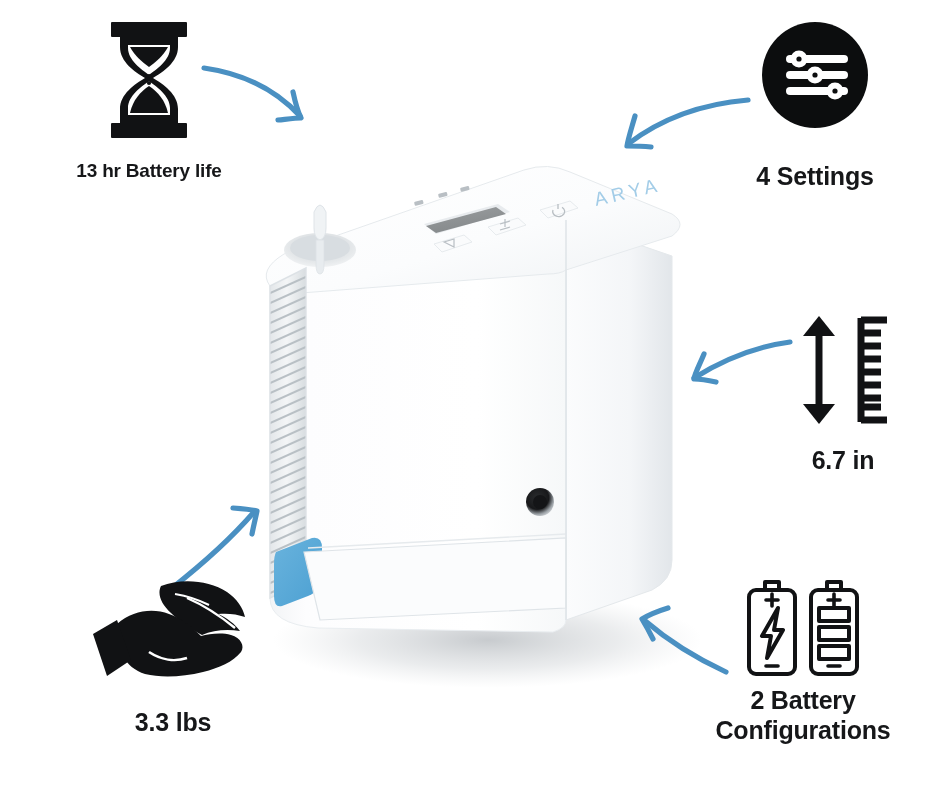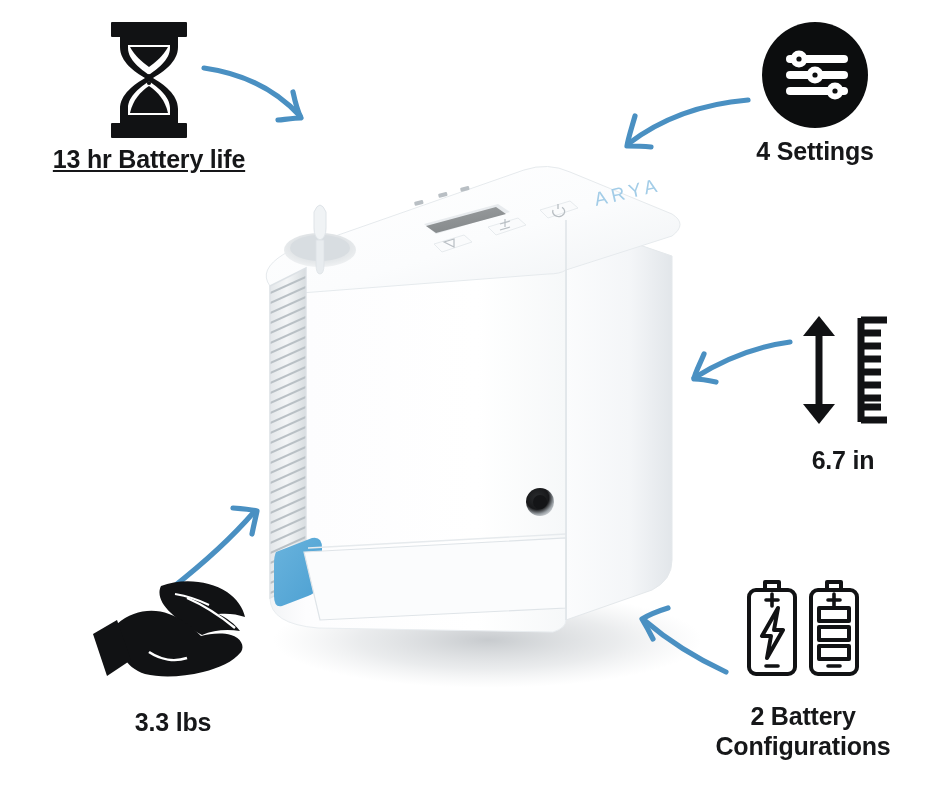--- a/index.html
+++ b/index.html
@@ -36,30 +36,30 @@
     font-weight: bold;
     color: #161719;
     text-align: center;
     letter-spacing: -0.2px;
     line-height: 1.18;
     white-space: pre-line;
   }
 
   
   #feat-battery-life { left: 18px; top: 20px; width: 262px; }
-  #feat-battery-life .feature-label { font-size: 25px; margin-top: 1px; text-decoration: underline; }
+  #feat-battery-life .feature-label { font-size: 19px; margin-top: 16px; }
 
   #feat-settings { left: 700px; top: 20px; width: 230px; }
-  #feat-settings .feature-label { font-size: 25px; margin-top: 3px; }
+  #feat-settings .feature-label { font-size: 25px; margin-top: 28px; }
 
   #feat-height { left: 768px; top: 312px; width: 150px; align-items: center; }
   #feat-height .feature-label { font-size: 25px; margin-top: 14px; }
 
   #feat-battery-config { left: 678px; top: 578px; width: 250px; }
-  #feat-battery-config .feature-label { font-size: 25px; margin-top: 16px; }
+  #feat-battery-config .feature-label { font-size: 25px; margin-top: 0; }
 
   #feat-weight { left: 58px; top: 580px; width: 230px; }
   #feat-weight .feature-label { font-size: 25px; margin-top: 18px; }
 
   
   .arrow-layer {
     position: absolute;
     left: 0; top: 0;
     width: 940px; height: 788px;
     pointer-events: none;

